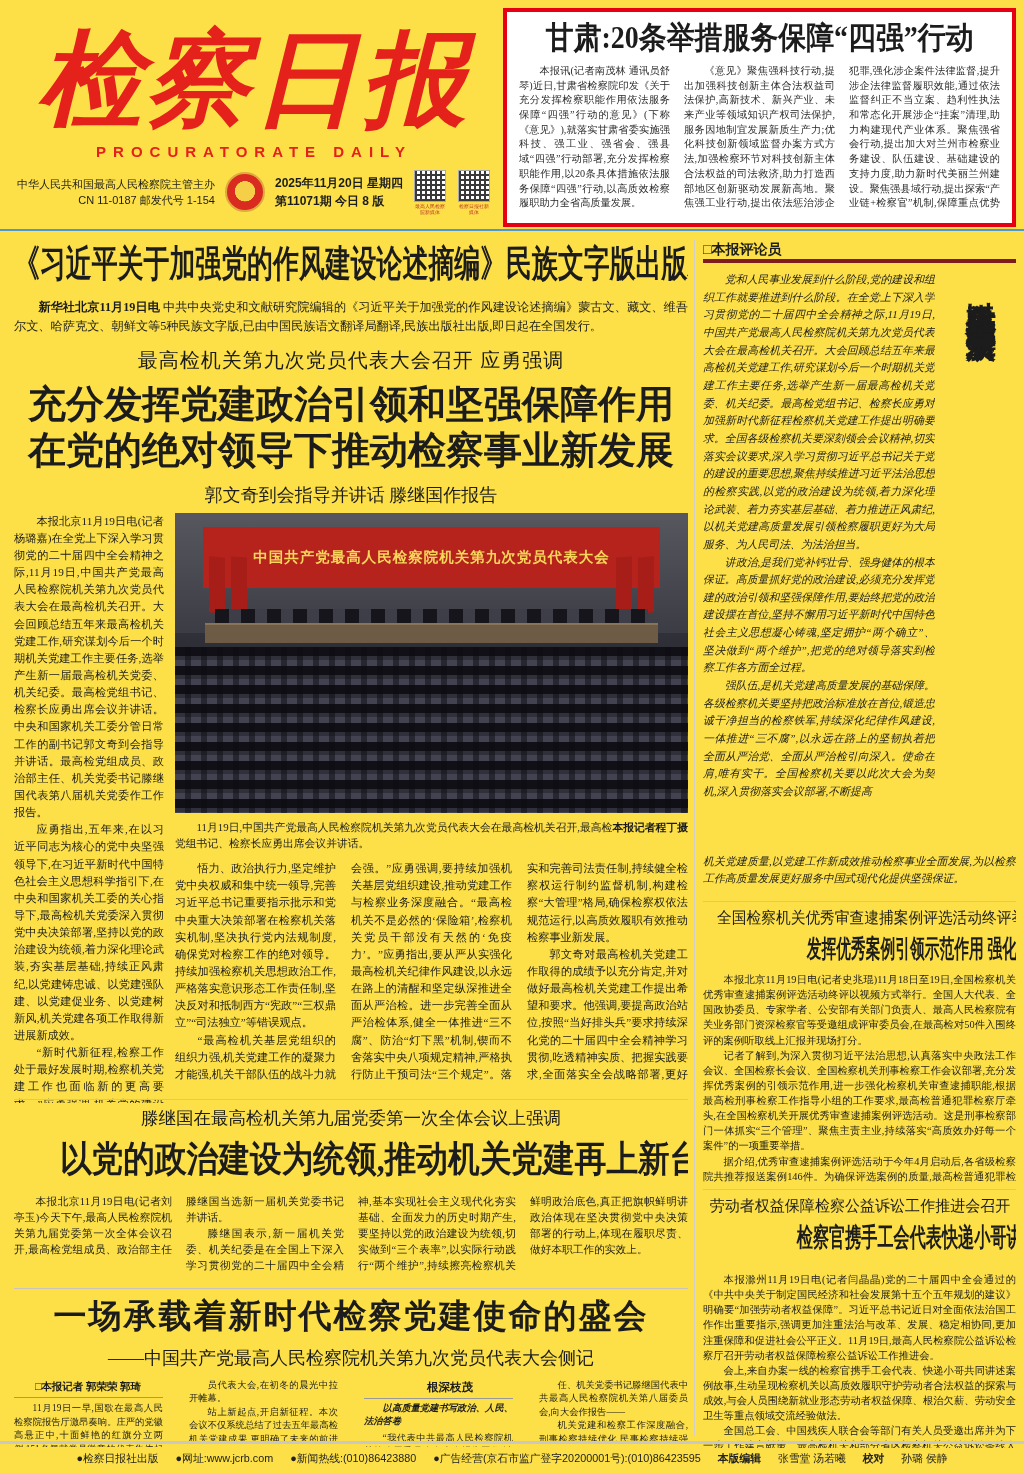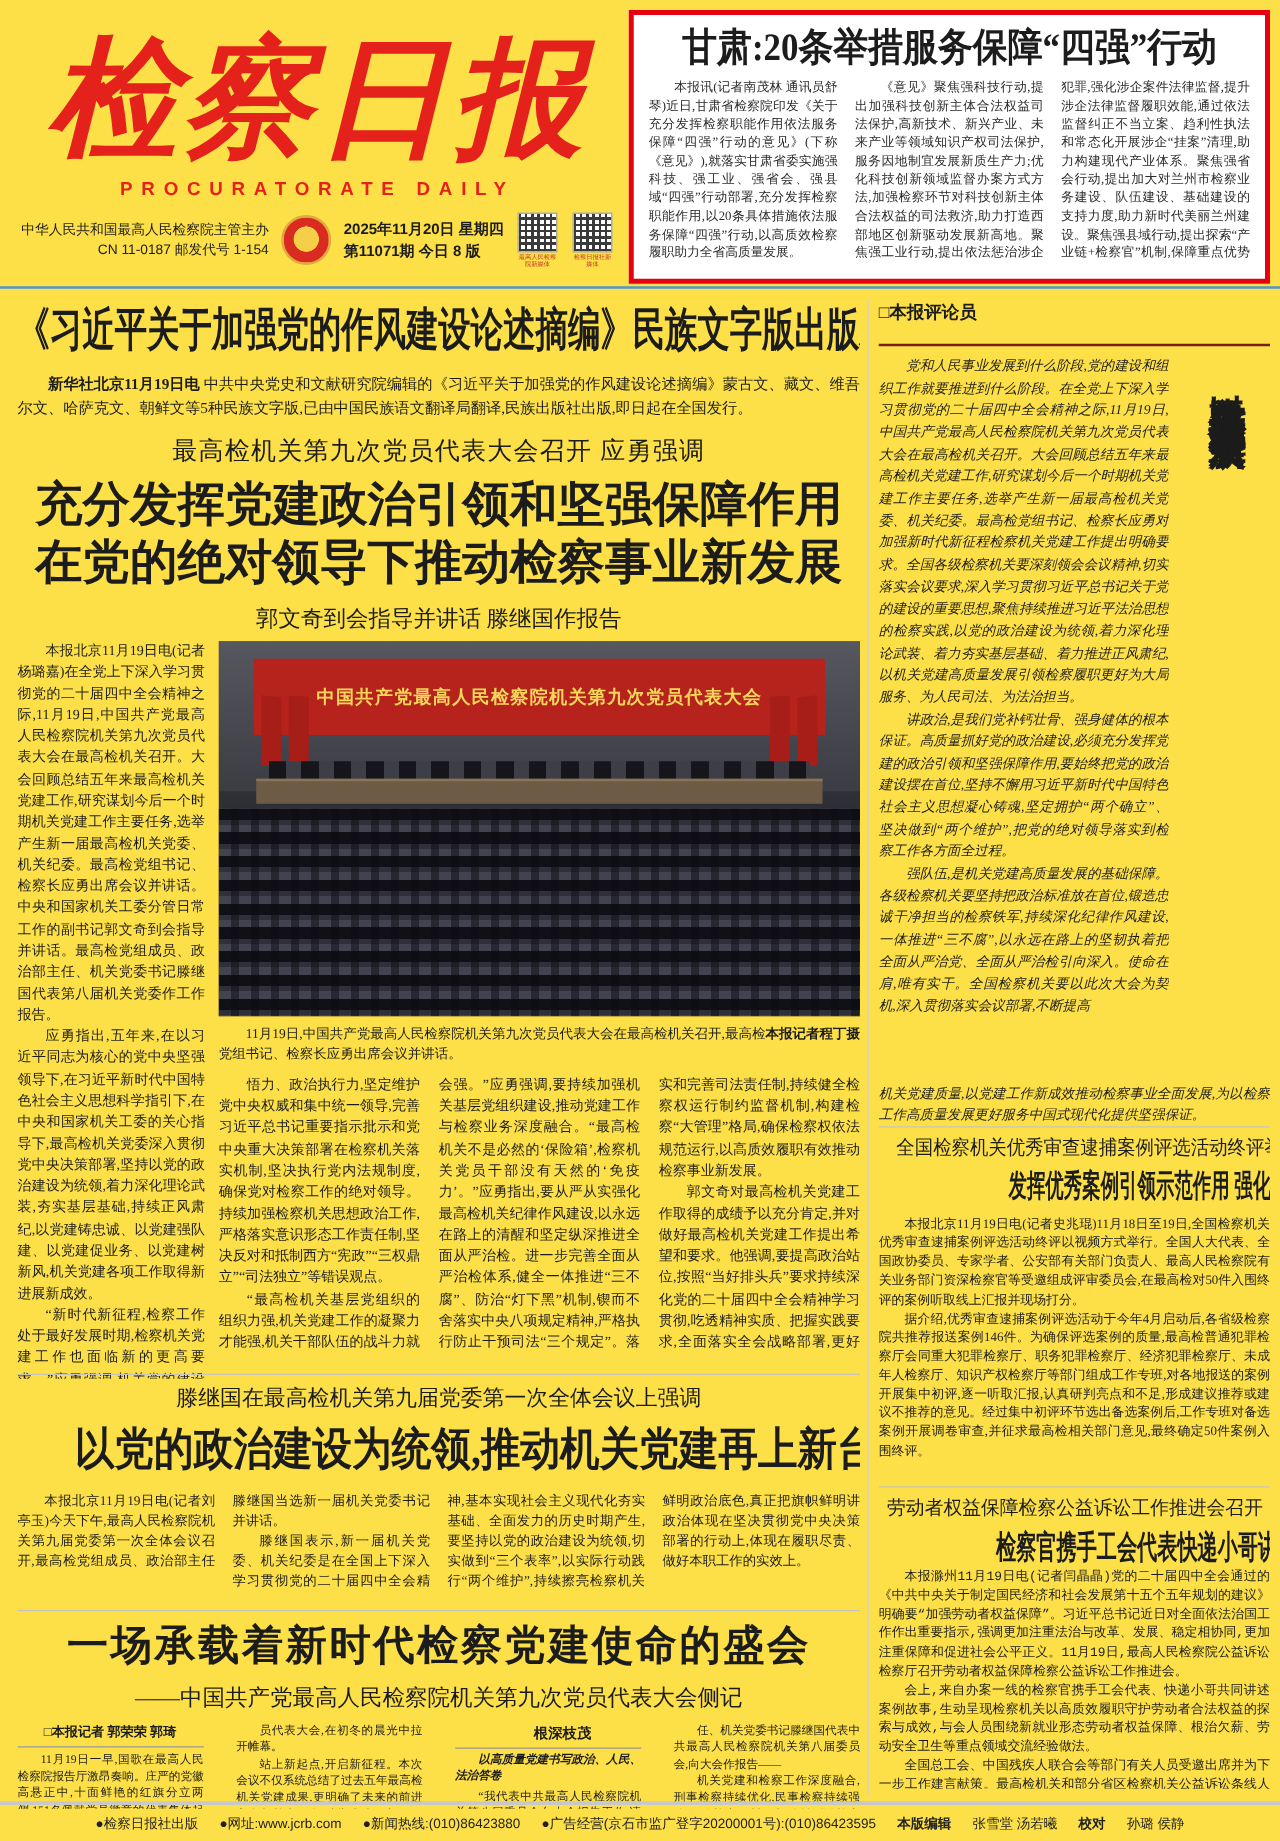--- a/index.html
+++ b/index.html
@@ -100,21 +100,21 @@
            font-size:9.3px;line-height:1.45;text-align:justify;}
   .ft-col{flex:1;min-width:0;}
   .ft-byline{font-size:10.5px;font-weight:bold;border-bottom:1px solid #999;
              padding-bottom:3px;margin-bottom:4px;text-indent:0;}
   .ft-subhead{text-align:center;font-weight:bold;font-size:11.5px;text-indent:0;}
   .ft-subrule{border:none;border-top:1px solid #999;margin:2px 0 3px;}
   .ft-intro{font-style:italic;font-weight:bold;margin-bottom:3px;}
 
   
   .commentary{position:absolute;left:703px;top:241px;width:313px;}
-  .cm-label{font-size:14px;font-weight:bold;padding-bottom:16px;border-bottom:2px solid #7f1d1d;
+  .cm-label{font-size:14px;font-weight:bold;padding-bottom:0;border-bottom:4px solid #7f1d1d;
             margin-bottom:8px;}
   .cm-row{display:flex;gap:12px;}
   .cm-text{width:232px;flex:none;font-size:10.9px;line-height:1.62;text-align:justify;
            font-style:italic;height:578px;overflow:hidden;}
   .cm-vertical{writing-mode:vertical-rl;font-size:30px;font-weight:900;letter-spacing:2px;
                height:566px;line-height:1.1;margin:6px auto 0;}
   .cm-closing{font-size:10.9px;line-height:1.6;text-align:justify;font-style:italic;
               margin-top:4px;height:36px;overflow:hidden;}
 
   .case-story{position:absolute;left:703px;top:908px;width:313px;}
@@ -125,22 +125,22 @@
   .cs-headline{display:inline-block;white-space:nowrap;font-size:25px;font-weight:900;
                transform:scaleX(0.59);transform-origin:center;}
   .cs-body{margin-top:7px;font-size:10.3px;line-height:1.47;text-align:justify;
            height:212px;overflow:hidden;}
 
   .labor-story{position:absolute;left:703px;top:1196px;width:313px;}
   .ls-kicker{display:inline-block;white-space:nowrap;font-size:15.5px;transform:scaleX(0.97);
              transform-origin:center;}
   .ls-headline{display:inline-block;white-space:nowrap;font-size:26px;font-weight:900;
                transform:scaleX(0.62);transform-origin:center;}
-  .ls-body{margin-top:0;font-size:10.3px;line-height:1.47;text-align:justify;
-           height:176px;overflow:hidden;font-family:Liberation Mono, monospace;}
+  .ls-body{margin-top:17px;font-size:10.3px;line-height:1.47;text-align:justify;
+           height:176px;overflow:hidden;}
 
   
   .footer-rule{position:absolute;left:0;top:1441px;width:1024px;height:3px;background:#c8c8c8;}
   .footer{position:absolute;left:0;top:1452px;width:1024px;text-align:center;font-size:10.8px;
           color:#222;}
   .footer span{margin:0 7px;}
   .footer .b{font-weight:bold;}
 </style>
 </head>
 <body>
@@ -295,20 +295,21 @@
 
   <div class="case-story">
     <div class="cs-kicker-wrap">
       <span class="cs-kicker sans">全国检察机关优秀审查逮捕案例评选活动终评举行</span>
     </div>
     <div class="cs-headline-wrap">
       <span class="cs-headline">发挥优秀案例引领示范作用 强化审查逮捕职能</span>
     </div>
     <div class="cs-body jtext">
         <p>本报北京11月19日电(记者史兆琨)11月18日至19日,全国检察机关优秀审查逮捕案例评选活动终评以视频方式举行。全国人大代表、全国政协委员、专家学者、公安部有关部门负责人、最高人民检察院有关业务部门资深检察官等受邀组成评审委员会,在最高检对50件入围终评的案例听取线上汇报并现场打分。</p>
+        <p>记者了解到,为深入贯彻习近平法治思想,认真落实中央政法工作会议、全国检察长会议、全国检察机关刑事检察工作会议部署,充分发挥优秀案例的引领示范作用,进一步强化检察机关审查逮捕职能,根据最高检刑事检察工作指导小组的工作要求,最高检普通犯罪检察厅牵头,在全国检察机关开展优秀审查逮捕案例评选活动。这是刑事检察部门一体抓实“三个管理”、聚焦主责主业,持续落实“高质效办好每一个案件”的一项重要举措。</p>
         <p>据介绍,优秀审查逮捕案例评选活动于今年4月启动后,各省级检察院共推荐报送案例146件。为确保评选案例的质量,最高检普通犯罪检察厅会同重大犯罪检察厅、职务犯罪检察厅、经济犯罪检察厅、未成年人检察厅、知识产权检察厅等部门组成工作专班,对各地报送的案例开展集中初评,逐一听取汇报,认真研判亮点和不足,形成建议推荐或建议不推荐的意见。经过集中初评环节选出备选案例后,工作专班对备选案例开展调卷审查,并征求最高检相关部门意见,最终确定50件案例入围终评。</p>
       </div>
   </div>
 
   <div class="rule-h" style="left:703px;top:1189px;width:313px;"></div>
 
   <div class="labor-story">
     <div class="ls-kicker-wrap">
       <span class="ls-kicker sans">劳动者权益保障检察公益诉讼工作推进会召开</span>
     </div>

